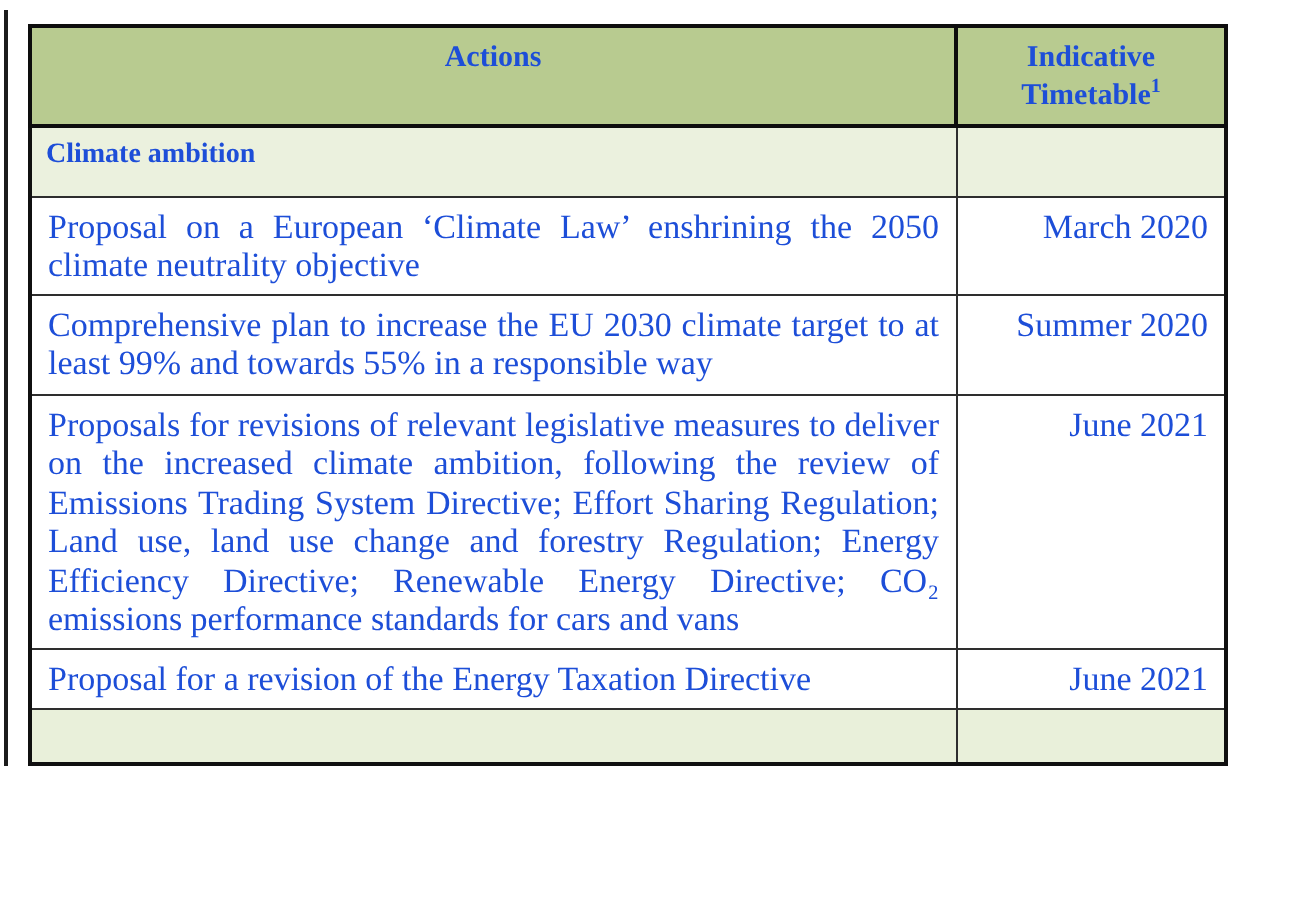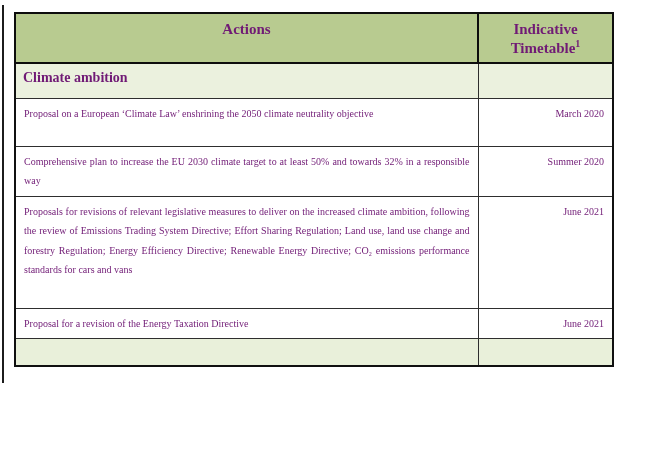--- a/index.html
+++ b/index.html
@@ -7,21 +7,21 @@
     padding: 0;
     background: #ffffff;
   }
   .page {
     position: relative;
     width: 645px;
     height: 383px;
     background: #ffffff;
     overflow: hidden;
     font-family: "Liberation Serif", "DejaVu Serif", serif;
-    color: #701a75;
+    color: #1d4ed8;
   }
   .change-bar {
     position: absolute;
     left: 2px;
     top: 5px;
     width: 2px;
     height: 428px;
     background: #1c1c1c;
   }
   table.doc-table {
@@ -63,21 +63,21 @@
     vertical-align: top;
     padding: 6px 7px;
     height: 35px;
     box-sizing: border-box;
   }
 
   
   tr.data-row td {
     background: #ffffff;
     border: 1.4px solid #2e2e2e;
-    font-size: 10px;
+    font-size: 17px;
     vertical-align: top;
     padding: 5px 8px 4px 8px;
     box-sizing: border-box;
     line-height: 19.5px;
   }
   tr.data-row td.action-cell { text-align: justify; }
   tr.data-row td.time-cell   { text-align: right; }
 
   tr.r1 td { height: 48px; }
   tr.r2 td { height: 50px; }
@@ -119,21 +119,21 @@
         <td class="action-cell">Climate ambition</td>
         <td class="time-cell"></td>
       </tr>
 
       <tr class="data-row r1">
         <td class="action-cell">Proposal on a European ‘Climate Law’ enshrining the 2050 climate neutrality objective</td>
         <td class="time-cell">March 2020</td>
       </tr>
 
       <tr class="data-row r2">
-        <td class="action-cell">Comprehensive plan to increase the EU 2030 climate target to at least 50% and towards 32% in a responsible way</td>
+        <td class="action-cell">Comprehensive plan to increase the EU 2030 climate target to at least 99% and towards 55% in a responsible way</td>
         <td class="time-cell">Summer 2020</td>
       </tr>
 
       <tr class="data-row r3">
         <td class="action-cell">Proposals for revisions of relevant legislative measures to deliver on the increased climate ambition, following the review of Emissions Trading System Directive; Effort Sharing Regulation; Land use, land use change and forestry Regulation; Energy Efficiency Directive; Renewable Energy Directive; CO₂ emissions performance standards for cars and vans</td>
         <td class="time-cell">June 2021</td>
       </tr>
 
       <tr class="data-row r4">
         <td class="action-cell">Proposal for a revision of the Energy Taxation Directive</td>

